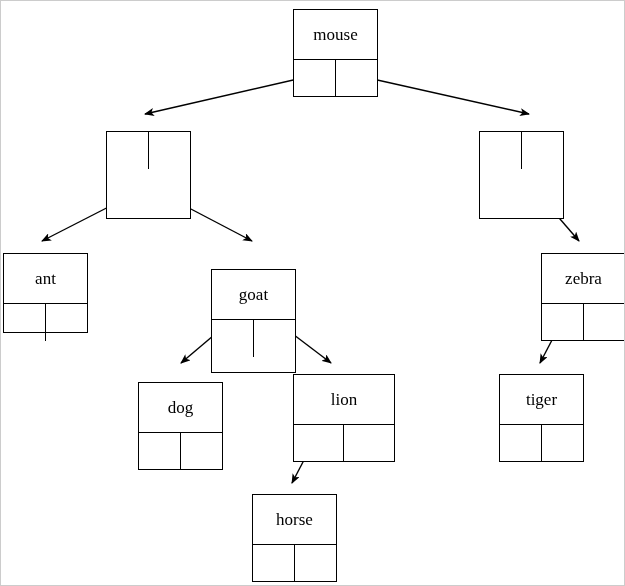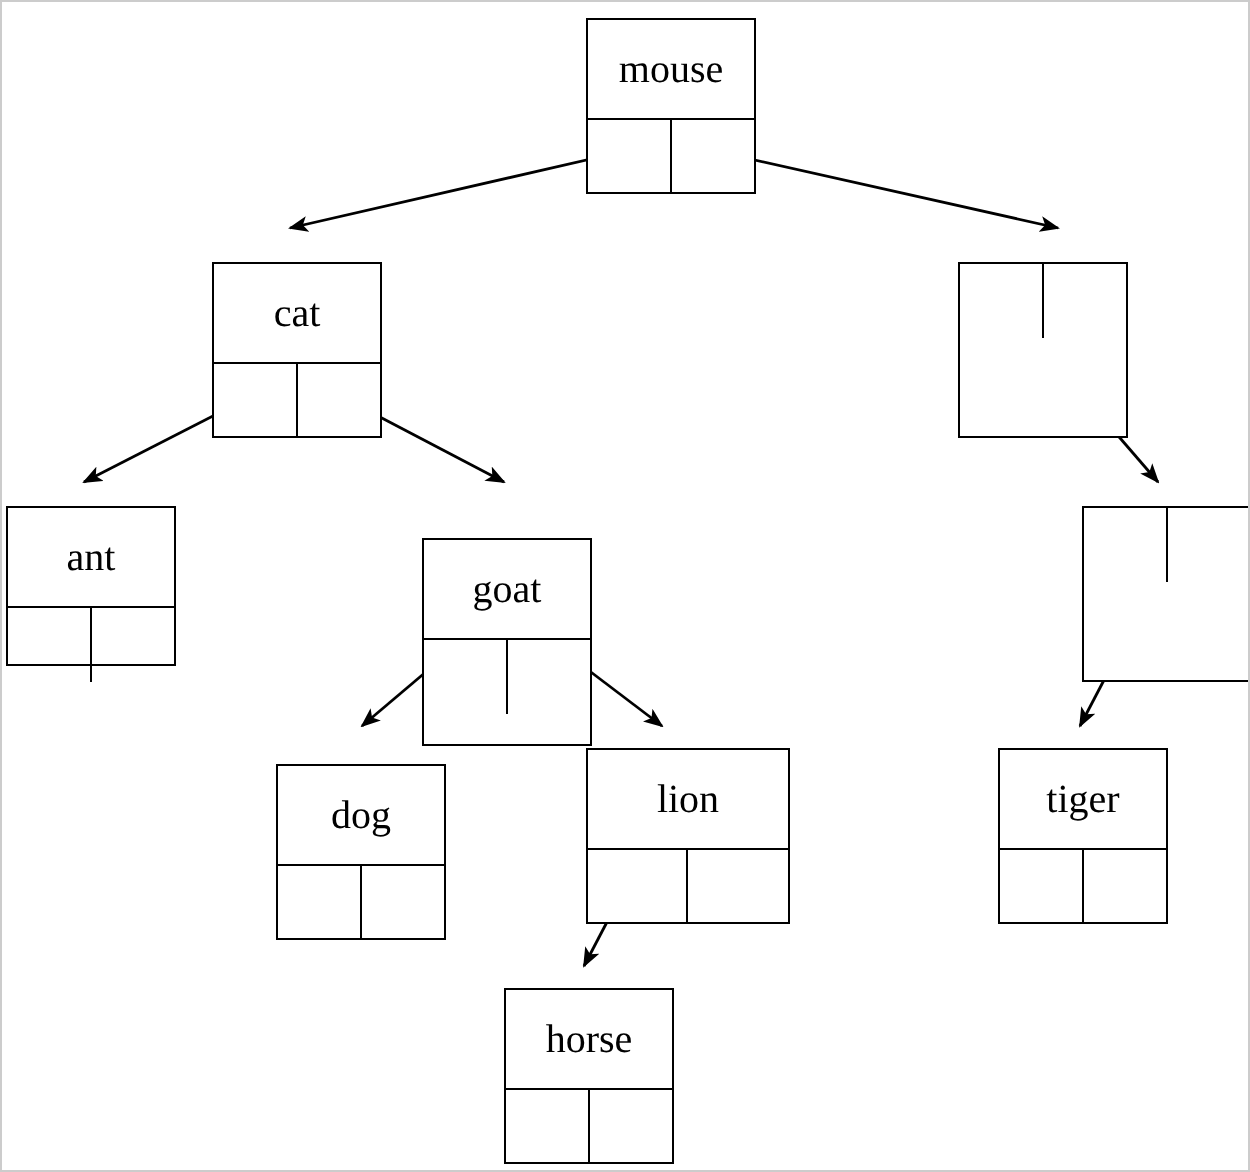--- a/index.html
+++ b/index.html
@@ -33,21 +33,21 @@
     width: 85px;
     height: 88px;
   }
   .node-label {
     height: 50px;
     box-sizing: border-box;
     border-bottom: 1.5px solid #000000;
     display: flex;
     align-items: center;
     justify-content: center;
-    font-size: 20px;
+    font-size: 17px;
     color: #000000;
     line-height: 1;
   }
   .node-cells {
     height: 36.5px;
     display: flex;
   }
   .cell {
     flex: 1 1 50%;
     box-sizing: border-box;
@@ -82,21 +82,20 @@
 
   <div id="node-layer">
       <div class="node" style="left: 292px; top: 8px; width: 85px; height: 88px;">
         <div class="node-label" style="height: 50px;">mouse</div>
         <div class="node-cells" style="height: 36.5px;">
           <div class="cell left"></div>
           <div class="cell right"></div>
         </div>
       </div>
       <div class="node" style="left: 105px; top: 130px; width: 85px; height: 88px;">
-        <div class="node-label" style="height: 50px;">cat</div>
         <div class="node-cells" style="height: 36.5px;">
           <div class="cell left"></div>
           <div class="cell right"></div>
         </div>
       </div>
       <div class="node" style="left: 478px; top: 130px; width: 85px; height: 88px;">
         <div class="node-cells" style="height: 36.5px;">
           <div class="cell left"></div>
           <div class="cell right"></div>
         </div>
@@ -109,20 +108,21 @@
         </div>
       </div>
       <div class="node" style="left: 210px; top: 268px; width: 85px; height: 104px;">
         <div class="node-label" style="height: 50px;">goat</div>
         <div class="node-cells" style="height: 36.5px;">
           <div class="cell left"></div>
           <div class="cell right"></div>
         </div>
       </div>
       <div class="node" style="left: 540px; top: 252px; width: 85px; height: 88px;">
+        <div class="node-label" style="height: 50px;">zebra</div>
         <div class="node-cells" style="height: 36.5px;">
           <div class="cell left"></div>
           <div class="cell right"></div>
         </div>
       </div>
       <div class="node" style="left: 137px; top: 381px; width: 85px; height: 88px;">
         <div class="node-label" style="height: 50px;">dog</div>
         <div class="node-cells" style="height: 36.5px;">
           <div class="cell left"></div>
           <div class="cell right"></div>

